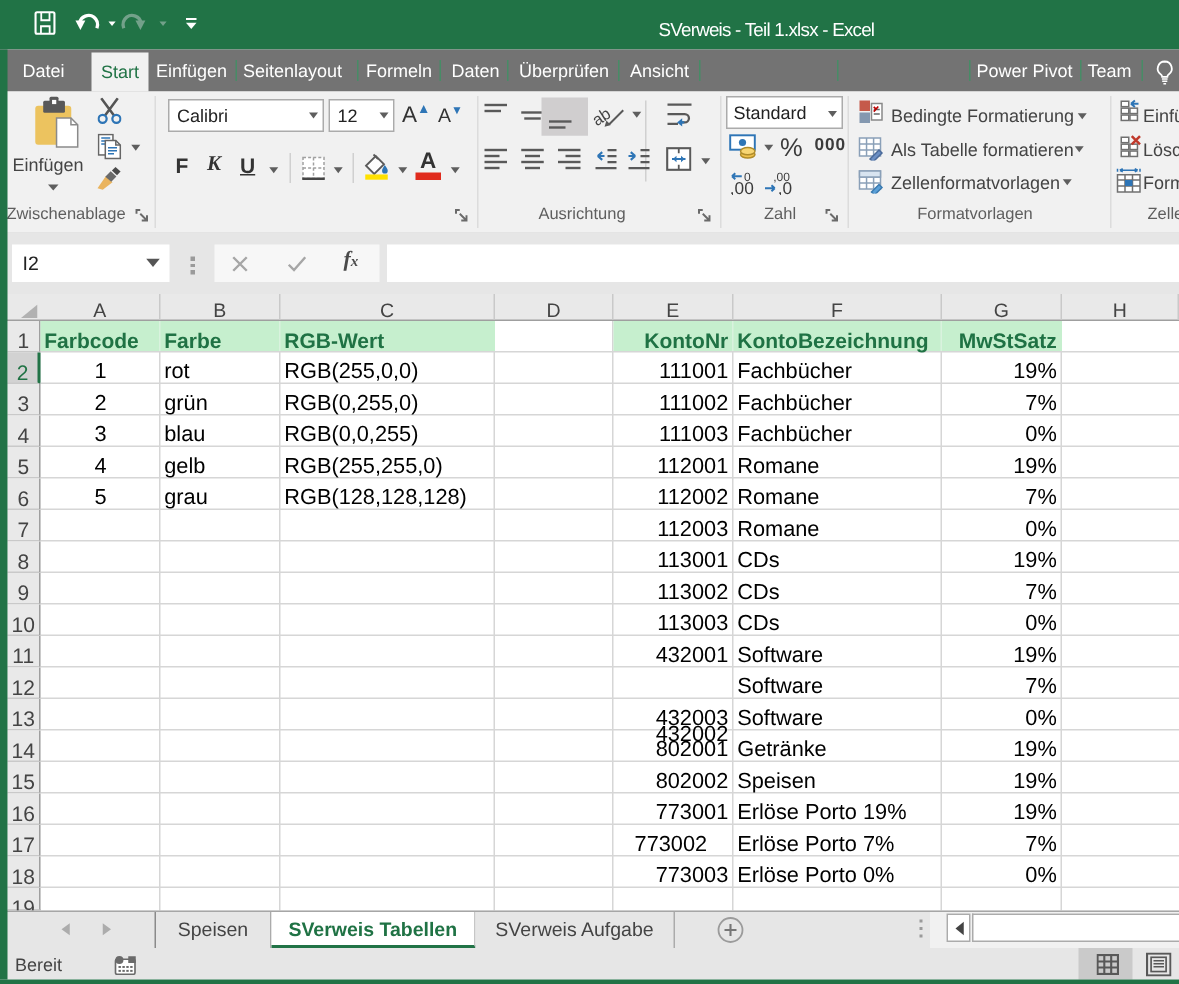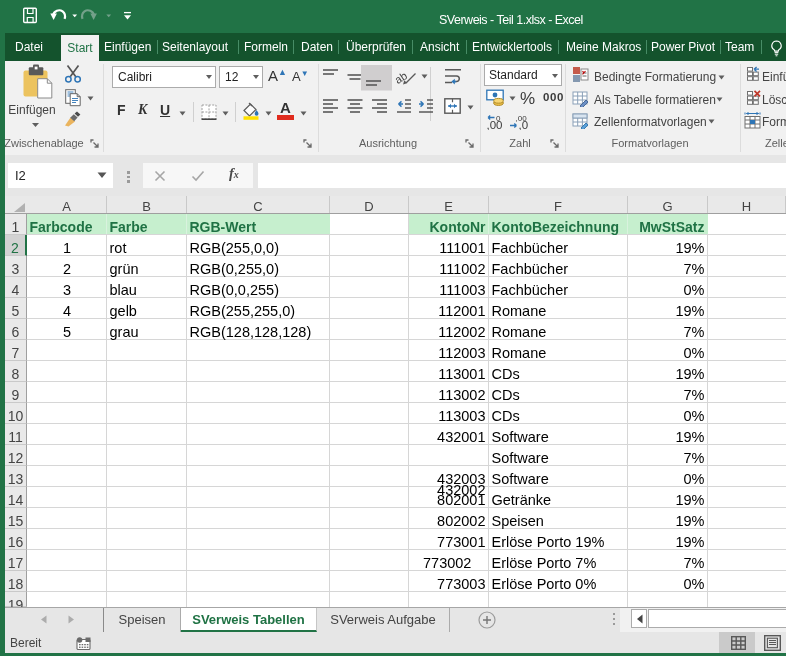--- a/index.html
+++ b/index.html
@@ -1,21 +1,21 @@
 <!DOCTYPE html>
 <html><head>
 <meta charset="utf-8">
 <style>
 * { margin:0; padding:0; box-sizing:border-box; }
 html,body { width:786px; height:656px; overflow:hidden; }
 body { font-family:"Liberation Sans", sans-serif; position:relative; background:#fff; }
 .abs { position:absolute; }
 #titlebar { left:0; top:0; width:786px; height:33px; background:#217346; }
 #title { left:439px; top:13px; color:#fff; font-size:12.5px; letter-spacing:-0.5px; white-space:nowrap; }
-#tabbar { left:0; top:33px; width:786px; height:28px; background:#14532d; }
+#tabbar { left:0; top:33px; width:786px; height:28px; background:#737373; }
 .tab { position:absolute; top:0; height:28px; line-height:28px; color:#fff; font-size:12px; white-space:nowrap; }
 #tab-start { background:#f1f1f1; color:#217346; text-align:center; top:2px; height:26px; line-height:26px; }
 .tsep { position:absolute; top:7px; height:14px; width:1px; background:#478c66; }
 #ribbon { left:0; top:61px; width:786px; height:95px; background:#f1f1f1; border-bottom:1px solid #d5d5d5; }
 #ribbon svg, #ribbon div { }
 .gsep { position:absolute; top:3px; height:88px; width:1px; background:#dcdcdc; }
 .glabel { position:absolute; top:76px; height:14px; font-size:11px; color:#5e5e5e; text-align:center; white-space:nowrap; }
 .launcher { position:absolute; top:78px; }
 .rtext { position:absolute; font-size:12px; color:#444; white-space:nowrap; }
 .combo { position:absolute; background:#fff; border:1px solid #ababab; font-size:12px; color:#222; }
@@ -62,22 +62,20 @@
 <div class="abs" id="title">SVerweis - Teil 1.xlsx - Excel</div>
 <div class="abs" id="tabbar">
   <div class="tab" style="left:15px;">Datei</div>
   <div class="tab" id="tab-start" style="left:61px; width:38px;">Start</div>
   <div class="tab" style="left:104px;">Einfügen</div>
   <div class="tab" style="left:162px;">Seitenlayout</div>
   <div class="tab" style="left:244px;">Formeln</div>
   <div class="tab" style="left:301px;">Daten</div>
   <div class="tab" style="left:346px;">Überprüfen</div>
   <div class="tab" style="left:420px;">Ansicht</div>
-  <div class="tab" style="left:472px;">Entwicklertools</div>
-  <div class="tab" style="left:566px;">Meine Makros</div>
   <div class="tab" style="left:651px;">Power Pivot</div>
   <div class="tab" style="left:725px;">Team</div>
   <div class="tsep" style="left:157px;"></div>
   <div class="tsep" style="left:238px;"></div>
   <div class="tsep" style="left:293px;"></div>
   <div class="tsep" style="left:338px;"></div>
   <div class="tsep" style="left:412px;"></div>
   <div class="tsep" style="left:466px;"></div>
   <div class="tsep" style="left:558px;"></div>
   <div class="tsep" style="left:646px;"></div>

